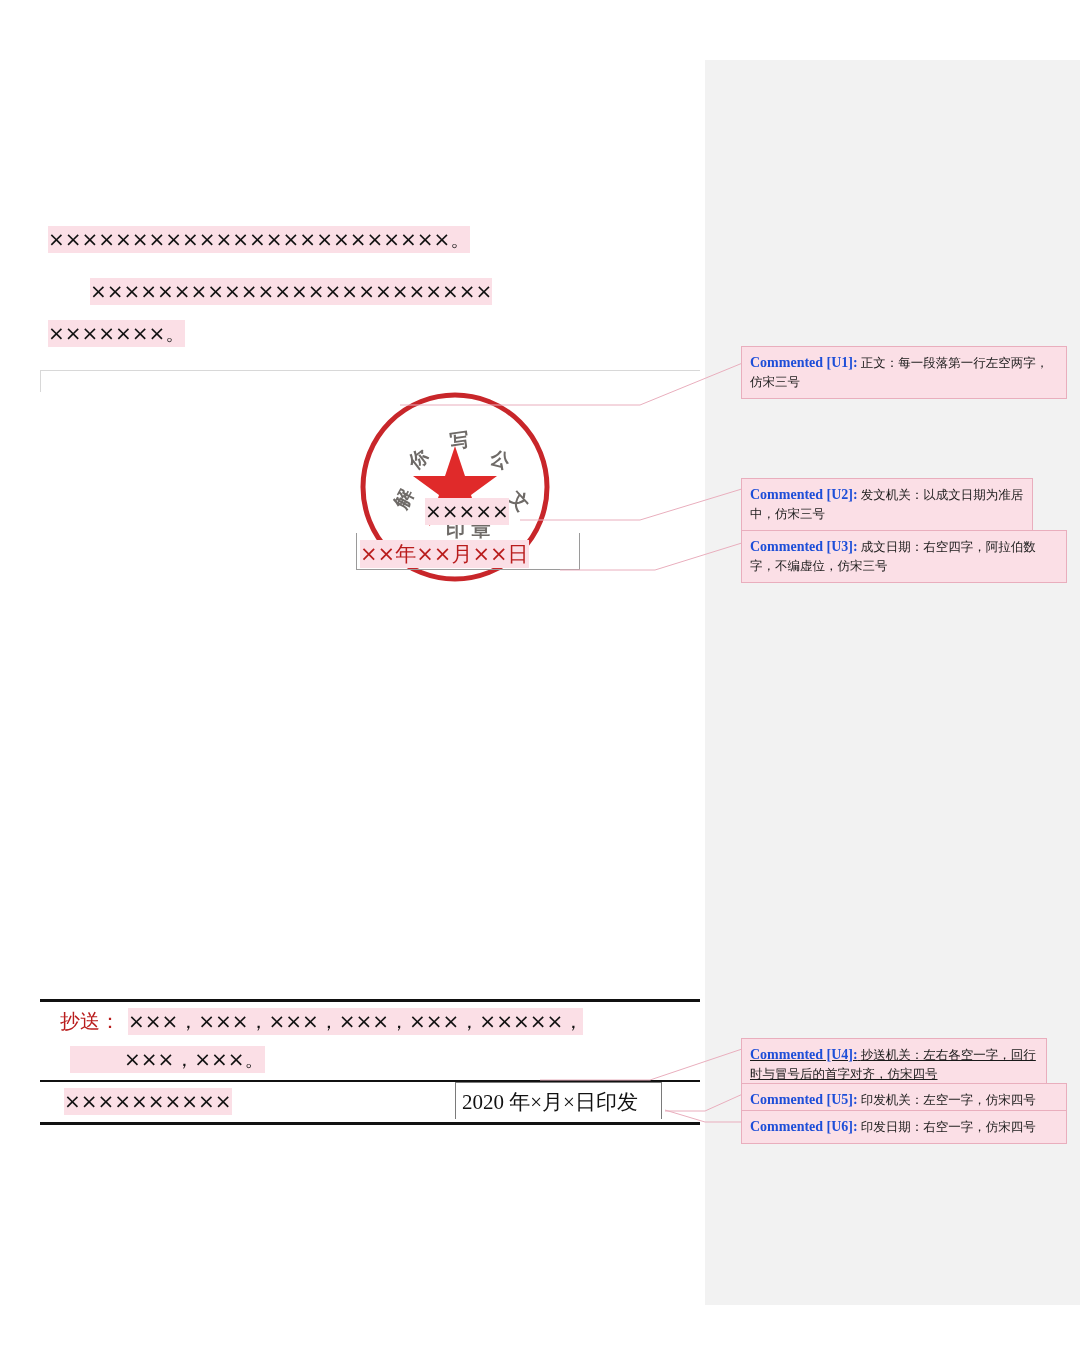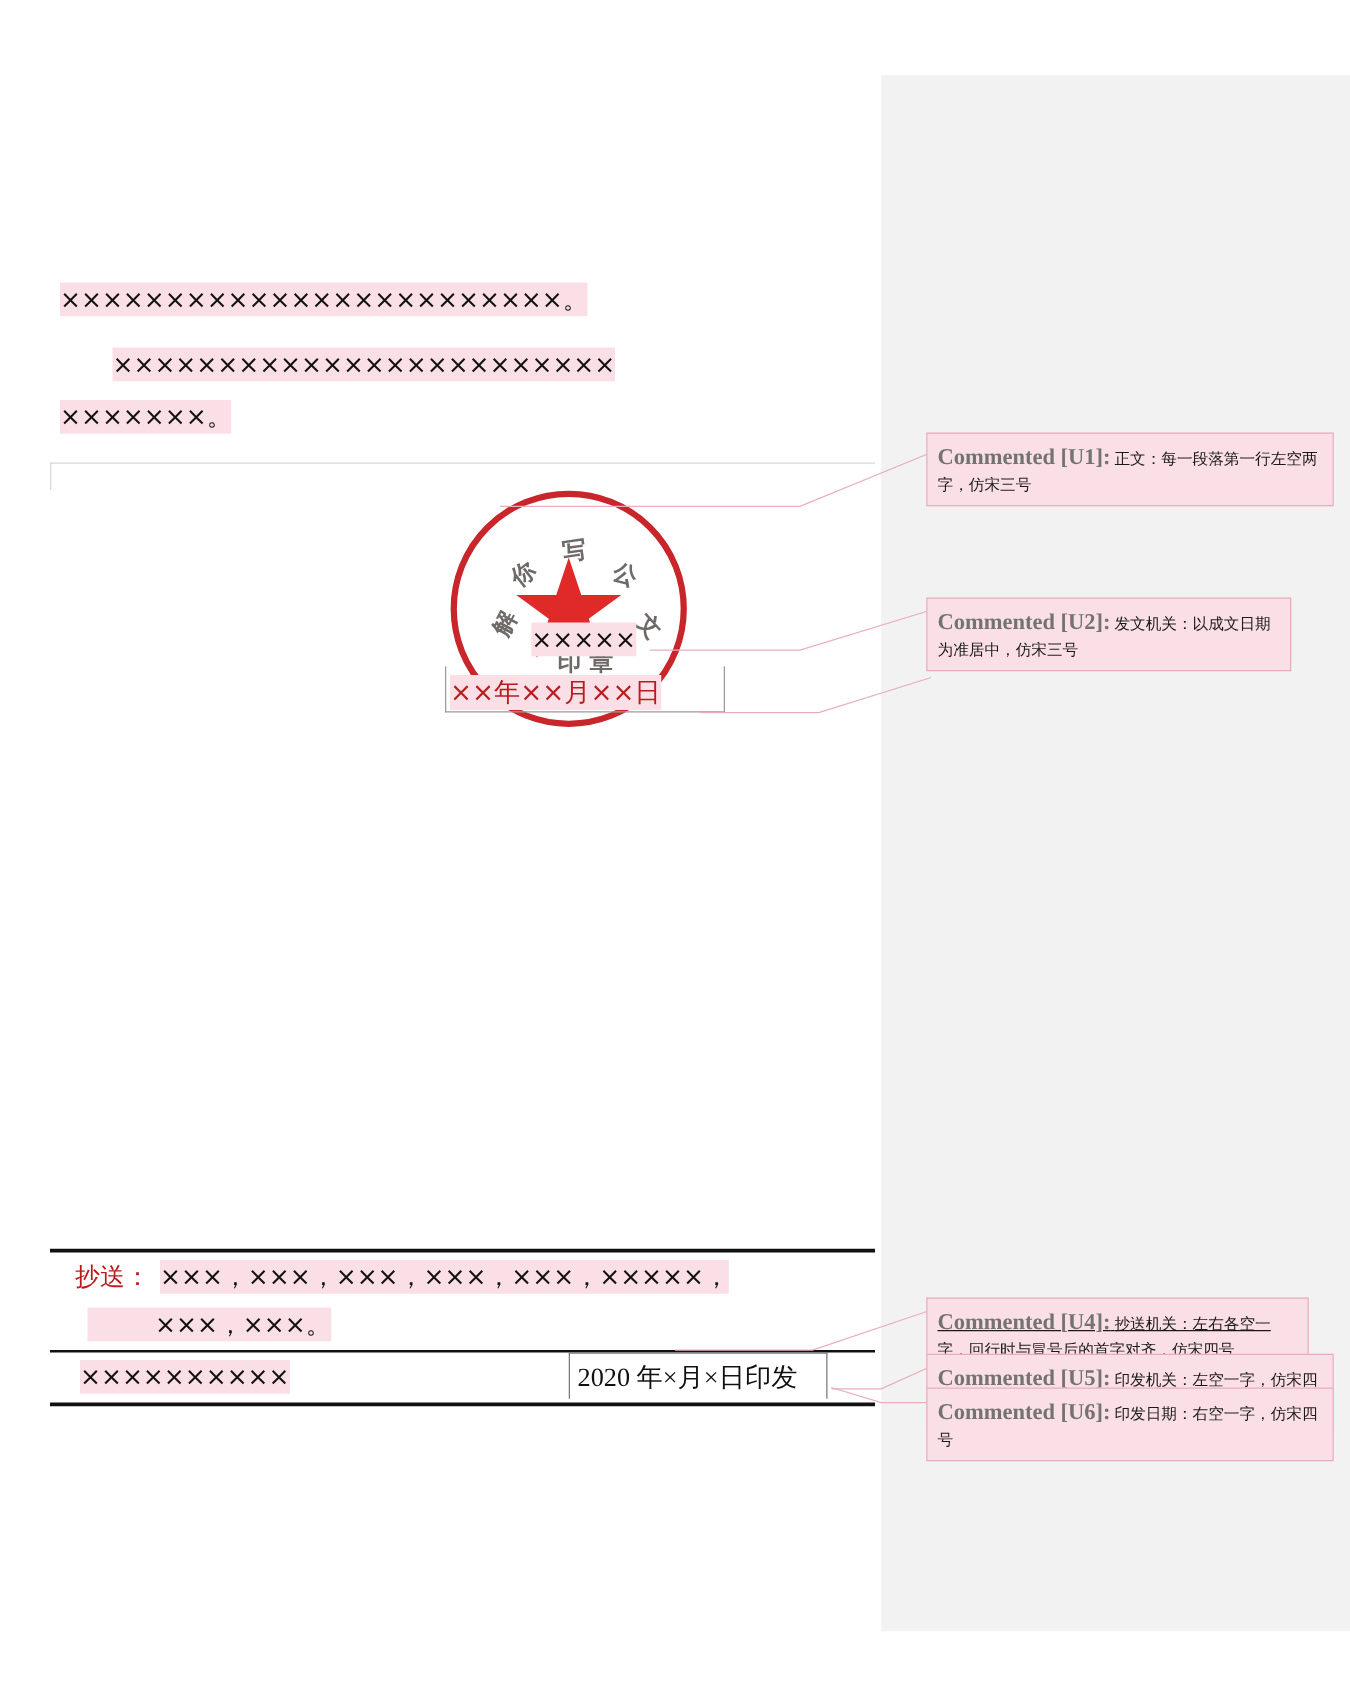--- a/index.html
+++ b/index.html
@@ -113,22 +113,22 @@
     box-sizing:border-box;
     padding:5px 8px 6px 8px;
     font-family:"Liberation Serif", serif;
     font-size:12.5px;
     color:#1a1a1a;
     line-height:1.5;
   }
   .comment .tag{
     font-family:"Liberation Serif", serif;
     font-weight:bold;
-    font-size:18px;
-    color:#737373;
+    font-size:14px;
+    color:#1d4ed8;
     text-align:right;
   }
   .comment .txt{ font-size:12.5px; }
 
   
   .leader{position:absolute;background:transparent;}
   .leader svg{display:block;}
 </style>
 </head>
 <body>
@@ -228,20 +228,24 @@
   <div class="comment" style="left:741px;top:346px;width:326px;">
     <span class="tag">Commented [U1]:</span>
     <span class="txt">正文：每一段落第一行左空两字，仿宋三号</span>
   </div>
 
   <div class="comment" style="left:741px;top:478px;width:292px;">
     <span class="tag">Commented [U2]:</span>
     <span class="txt">发文机关：以成文日期为准居中，仿宋三号</span>
   </div>
 
+  <div class="comment" style="left:741px;top:530px;width:326px;">
+    <span class="tag">Commented [U3]:</span>
+    <span class="txt">成文日期：右空四字，阿拉伯数字，不编虚位，仿宋三号</span>
+  </div>
 
   <div class="comment" style="left:741px;top:1038px;width:306px;text-decoration:underline;">
     <span class="tag">Commented [U4]:</span>
     <span class="txt">抄送机关：左右各空一字，回行时与冒号后的首字对齐，仿宋四号</span>
   </div>
 
   <div class="comment" style="left:741px;top:1083px;width:326px;">
     <span class="tag">Commented [U5]:</span>
     <span class="txt">印发机关：左空一字，仿宋四号</span>
   </div>

